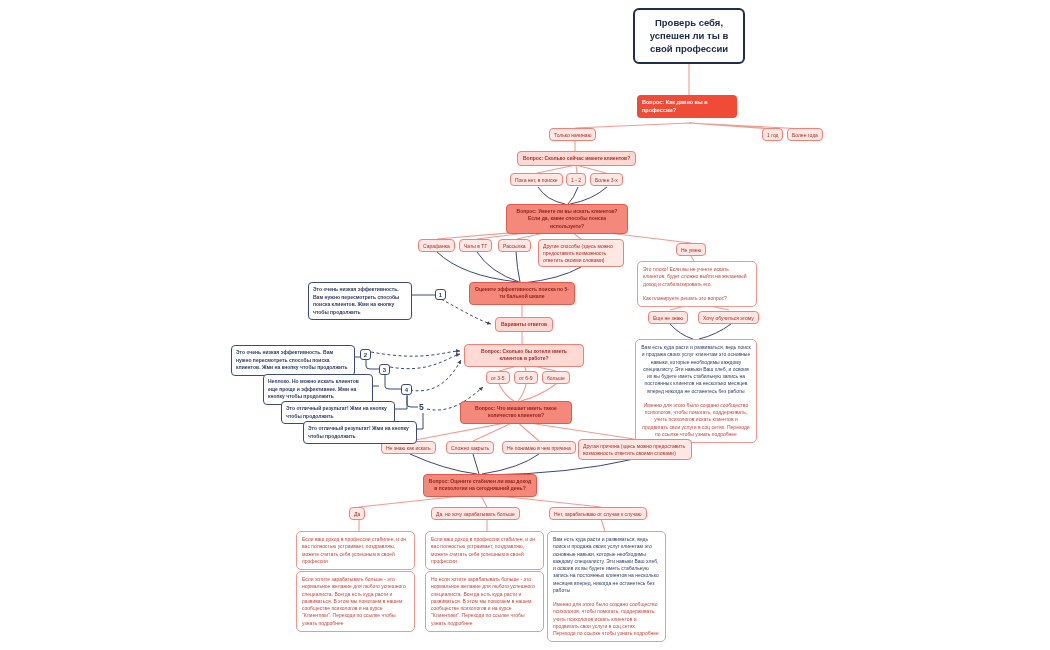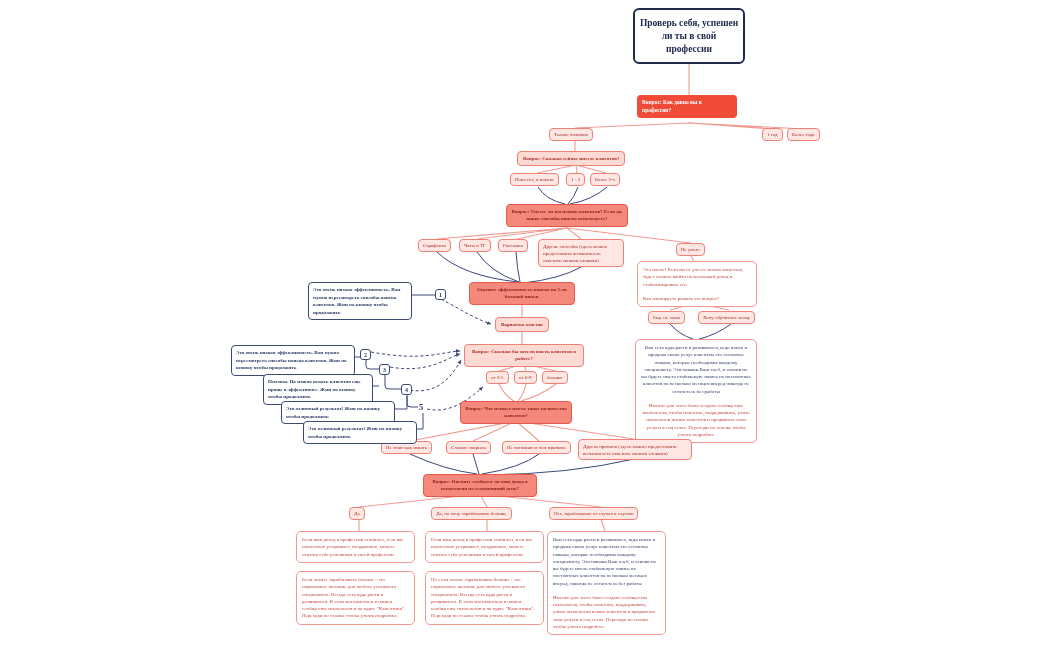--- a/index.html
+++ b/index.html
@@ -1,17 +1,17 @@
 <!DOCTYPE html>
 <html><head>
 <meta charset="utf-8">
 <style>
   html,body{margin:0;padding:0;background:#fff;}
   .canvas{position:relative;width:1050px;height:650px;background:#ffffff;
-    font-family:Liberation Serif, serif;overflow:hidden;}
+    font-family:Liberation Sans, sans-serif;overflow:hidden;}
   svg.wires{position:absolute;left:0;top:0;pointer-events:none;}
   .lr{stroke:#f29a90;stroke-width:1.1;fill:none;}
   .ln{stroke:#3a4878;stroke-width:1;fill:none;}
   .lnd{stroke:#3a4878;stroke-width:1;fill:none;stroke-dasharray:3 2.5;}
   .node{position:absolute;box-sizing:border-box;}
   .title{background:#fff;border:2px solid #202c4e;border-radius:6px;color:#202c4e;
     font-weight:bold;font-size:9.5px;line-height:1.35;text-align:center;padding:7px 4px;}
   .qred{background:#ef4b37;color:#ffffff;font-weight:bold;font-size:5.5px;
     border-radius:4px;padding:4px 5px;line-height:1.4;}
   .qsalmon{background:#f4897b;border:1px solid #e4594b;color:#8f211d;font-weight:bold;

